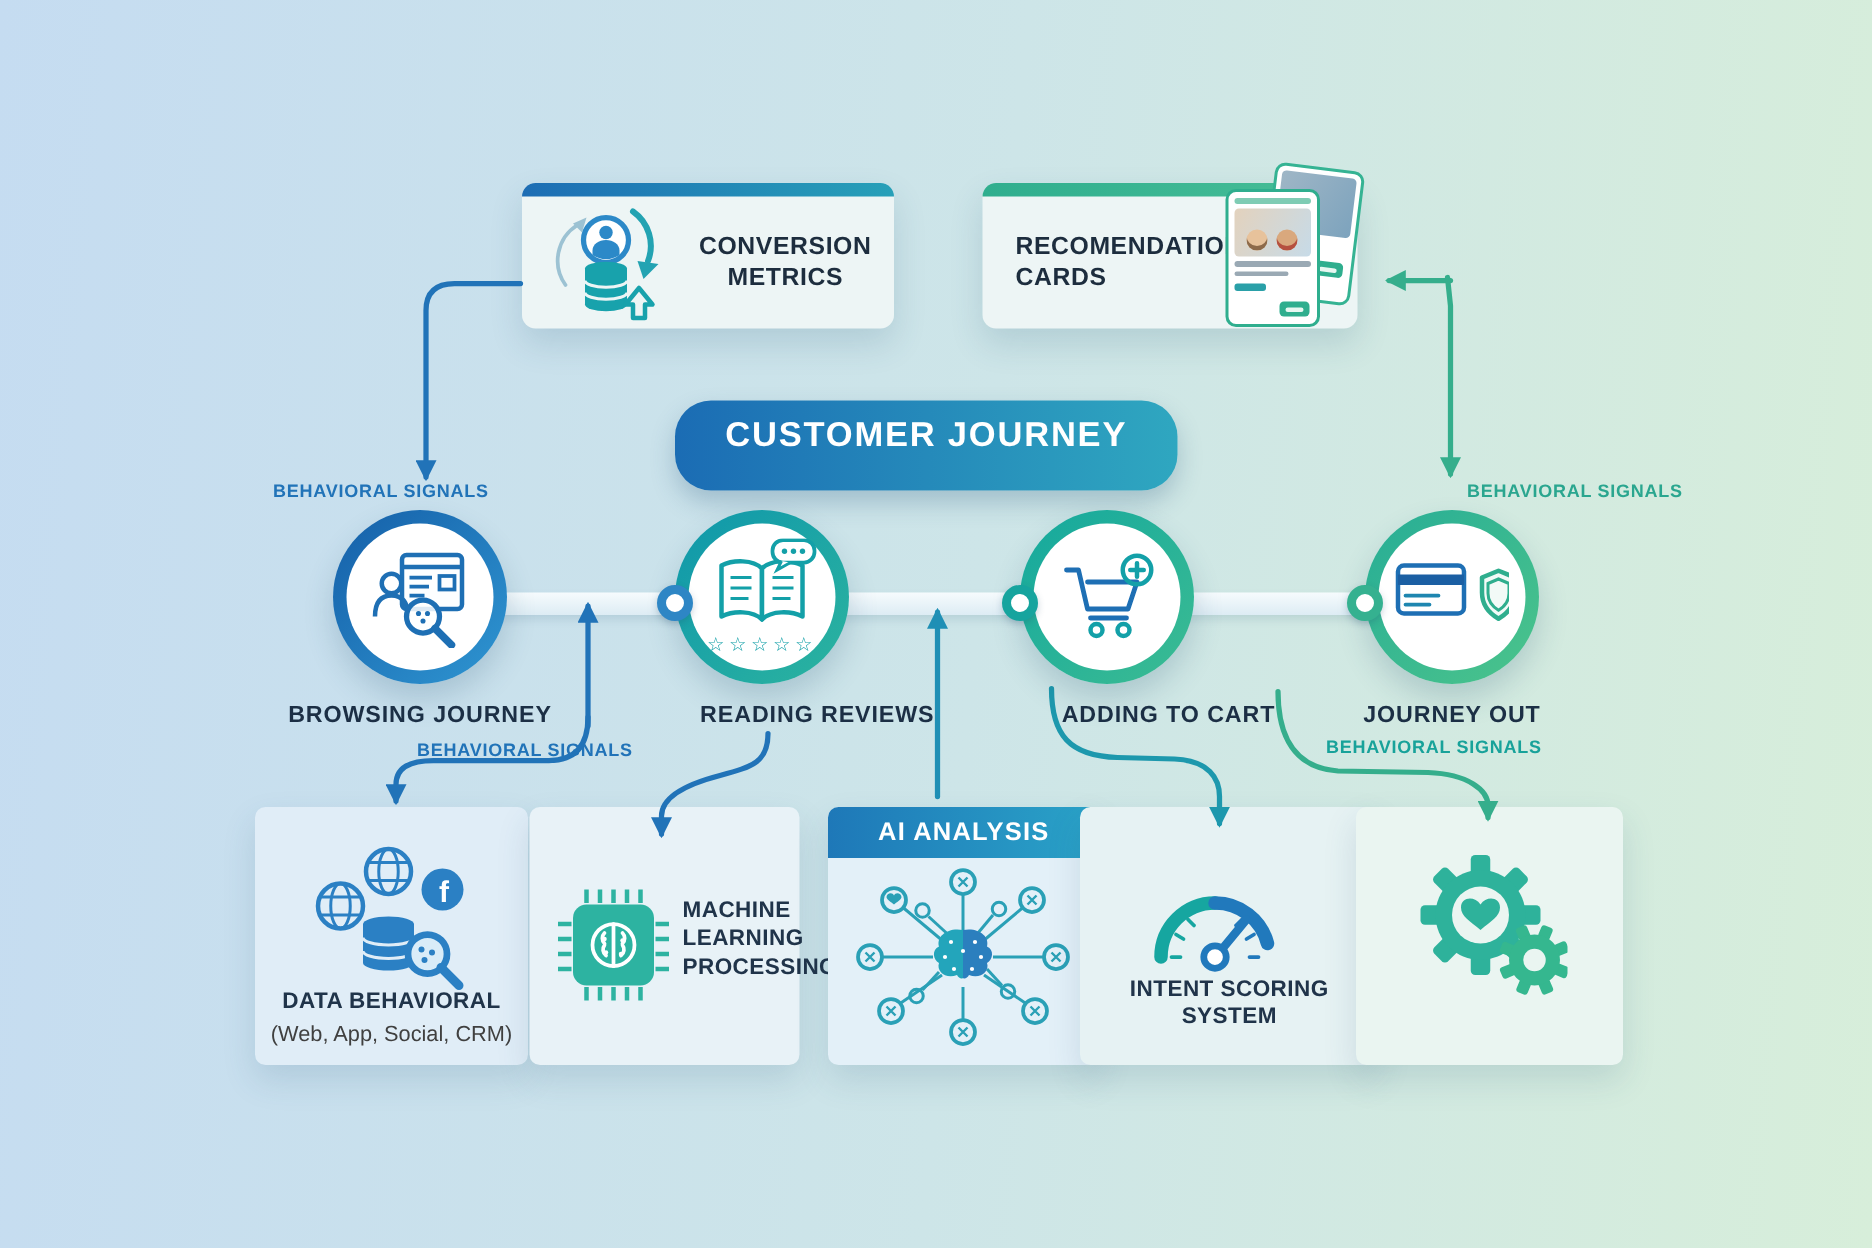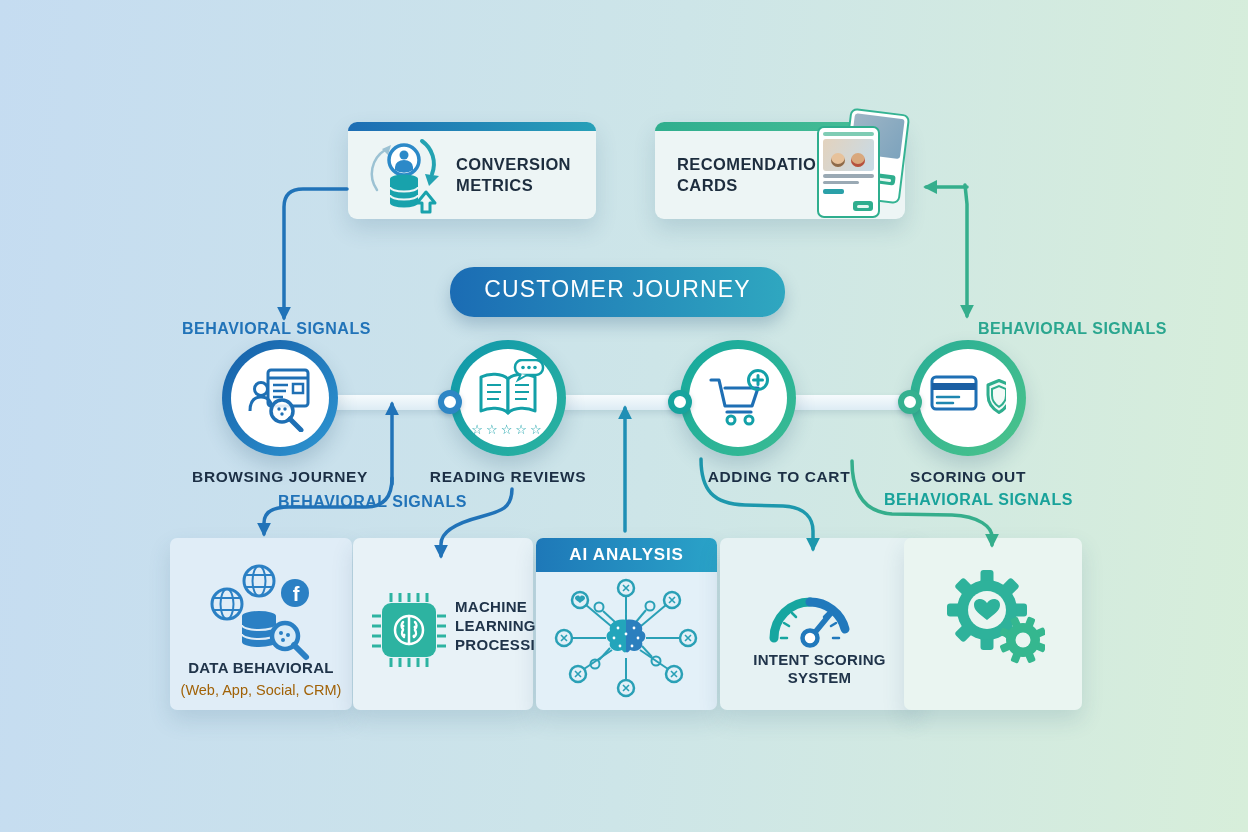--- a/index.html
+++ b/index.html
@@ -13,33 +13,33 @@
   .timeline {
     position:absolute; left:280px; top:395px; width:688px; height:15px;
     border-radius:8px; z-index:1;
     background:linear-gradient(#f6fbfd,#ddecf4);
     box-shadow:0 3px 6px rgba(60,100,130,.15);
   }
   
   svg.arrows { position:absolute; left:0; top:0; z-index:5; pointer-events:none; }
   
   .pill {
-    position:absolute; left:450px; top:267px; width:335px; height:50px; z-index:2;
+    position:absolute; left:450px; top:267px; width:335px; height:60px; z-index:2;
     border-radius:24px; background:linear-gradient(90deg,#1b6cb4,#2fa7c0);
-    color:#fff; font-size:23px; font-weight:normal; letter-spacing:1.2px;
+    color:#fff; font-size:23px; font-weight:bold; letter-spacing:1.2px;
     text-align:center; line-height:44px;
     box-shadow:0 8px 16px rgba(30,80,120,.25);
   }
   
   .topcard {
     position:absolute; height:97px; z-index:2; border-radius:9px;
     background:#edf5f5; box-shadow:0 10px 22px rgba(40,85,120,.16);
   }
   .topcard .bar { position:absolute; left:0; right:0; top:0; height:9px; border-radius:9px 9px 0 0; }
-  .tc1 { left:348px; top:122px; width:248px; }
+  .tc1 { left:348px; top:122px; width:248px;text-align:center; }
   .tc1 .bar { background:linear-gradient(90deg,#1d6db4,#27a0b8); }
   .tc2 { left:655px; top:122px; width:250px; }
   .tc2 .bar { background:linear-gradient(90deg,#2fae8e,#49bf97); }
   .tc-label {
     position:absolute; color:#1d2d3e; font-weight:bold; font-size:16.5px;
     line-height:1.25; letter-spacing:.4px;
   }
   .tc1 .tc-label { left:108px; top:32px; width:135px; }
   .tc2 .tc-label { left:22px; top:32px; width:150px; }
   .tc1 .tc-icon { position:absolute; left:14px; top:10px; }
@@ -69,39 +69,39 @@
   .ring2 { left:450px; top:340px; background:linear-gradient(135deg,#0f97ab,#2cb49f); }
   .ring3 { left:680px; top:340px; background:linear-gradient(135deg,#14a89e,#3cbc92); }
   .ring4 { left:910px; top:340px; background:linear-gradient(135deg,#27ad96,#4cc48b); }
   .node { position:absolute; width:24px; height:24px; border-radius:50%; background:#fff; z-index:8;
     box-shadow:0 2px 5px rgba(40,80,110,.25); }
   .n1 { left:438px; top:390px; border:6px solid #2e86c5; }
   .n2 { left:668px; top:390px; border:6px solid #16a49e; }
   .n3 { left:898px; top:390px; border:6px solid #35b190; }
   .stage-label { position:absolute; top:468px; width:230px; z-index:6; text-align:center;
     color:#1c2f45; font-weight:bold; font-size:15.5px; letter-spacing:.6px; }
-  .sl1 { left:165px; } .sl2 { left:393px; } .sl3 { left:623px;margin-left:41px; } .sl4 { left:853px; }
+  .sl1 { left:165px; } .sl2 { left:393px;text-align:right; } .sl3 { left:623px;margin-left:41px; } .sl4 { left:853px; }
   .stars { font-size:13px; letter-spacing:3px; color:#13a0a8; margin-top:1px; }
   
-  .sig { position:absolute; z-index:6; font-size:16px; font-weight:bold; letter-spacing:.5px; }
+  .sig { position:absolute; z-index:6; font-size:12px; font-weight:bold; letter-spacing:.5px; }
   .sig1 { left:182px; top:320px; color:#2173b8; }
   .sig2 { left:978px; top:320px; color:#2aa68f; }
   .sig3 { left:278px; top:493px; color:#2173b8; }
   .sig4 { left:884px; top:491px; color:#18a29a; }
   
   .bcard { position:absolute; top:538px; height:172px; z-index:2; border-radius:7px;
     background:#e7f1f6; box-shadow:0 10px 22px rgba(40,85,120,.15); }
   .bc1 { left:170px; width:182px; background:#e0edf7; }
   .bc2 { left:353px; width:180px; background:#e8f2f7; }
-  .bc3 { left:536px; width:181px; background:#e3f0f8; }
+  .bc3 { left:552px; width:181px; background:#e3f0f8; }
   .bc4 { left:720px; width:199px; background:#e6f2f3; }
   .bc5 { left:904px; width:178px; background:#eaf5f1; }
   .bc-title { position:absolute; left:0; right:0; text-align:center; color:#20344a;
     font-weight:bold; font-size:15px; letter-spacing:.3px; line-height:1.25; }
-  .bc-sub { position:absolute; left:0; right:0; text-align:center; color:#a16207; font-size:14.5px; }
+  .bc-sub { position:absolute; left:0; right:0; text-align:center; color:#404040; font-size:14.5px; }
   .bc1 .bc-title { bottom:32px; }
   .bc1 .bc-sub { bottom:12px; }
   .bc1 .bc-icon { position:absolute; left:33px; top:26px; }
   .bc2 .bc-icon { position:absolute; left:12px; top:48px; }
   .bc2 .bc-title { left:102px; right:8px; bottom:auto; top:60px; text-align:left; }
   .bc3 .hdr { position:absolute; left:0; right:0; top:0; height:34px; border-radius:7px 7px 0 0;
     background:linear-gradient(90deg,#1e78b8,#2aa3c8); color:#fff; text-align:center;
     font-weight:bold; font-size:17px; letter-spacing:.8px; line-height:34px; }
   .bc3 .bc-icon { position:absolute; left:2px; top:38px; }
   .bc4 .bc-icon { position:absolute; left:34px; top:40px; }
@@ -440,20 +440,20 @@
     </div>
   </div>
 
   <div class="node n1"></div>
   <div class="node n2"></div>
   <div class="node n3"></div>
 
   <div class="stage-label sl1">BROWSING JOURNEY</div>
   <div class="stage-label sl2">READING REVIEWS</div>
   <div class="stage-label sl3">ADDING TO CART</div>
-  <div class="stage-label sl4">SCORING OUT</div>
+  <div class="stage-label sl4">JOURNEY OUT</div>
 
   <div class="sig sig1">BEHAVIORAL SIGNALS</div>
   <div class="sig sig2">BEHAVIORAL SIGNALS</div>
   <div class="sig sig3">BEHAVIORAL SIGNALS</div>
   <div class="sig sig4">BEHAVIORAL SIGNALS</div>
 
 </div>
 
 </body></html>

